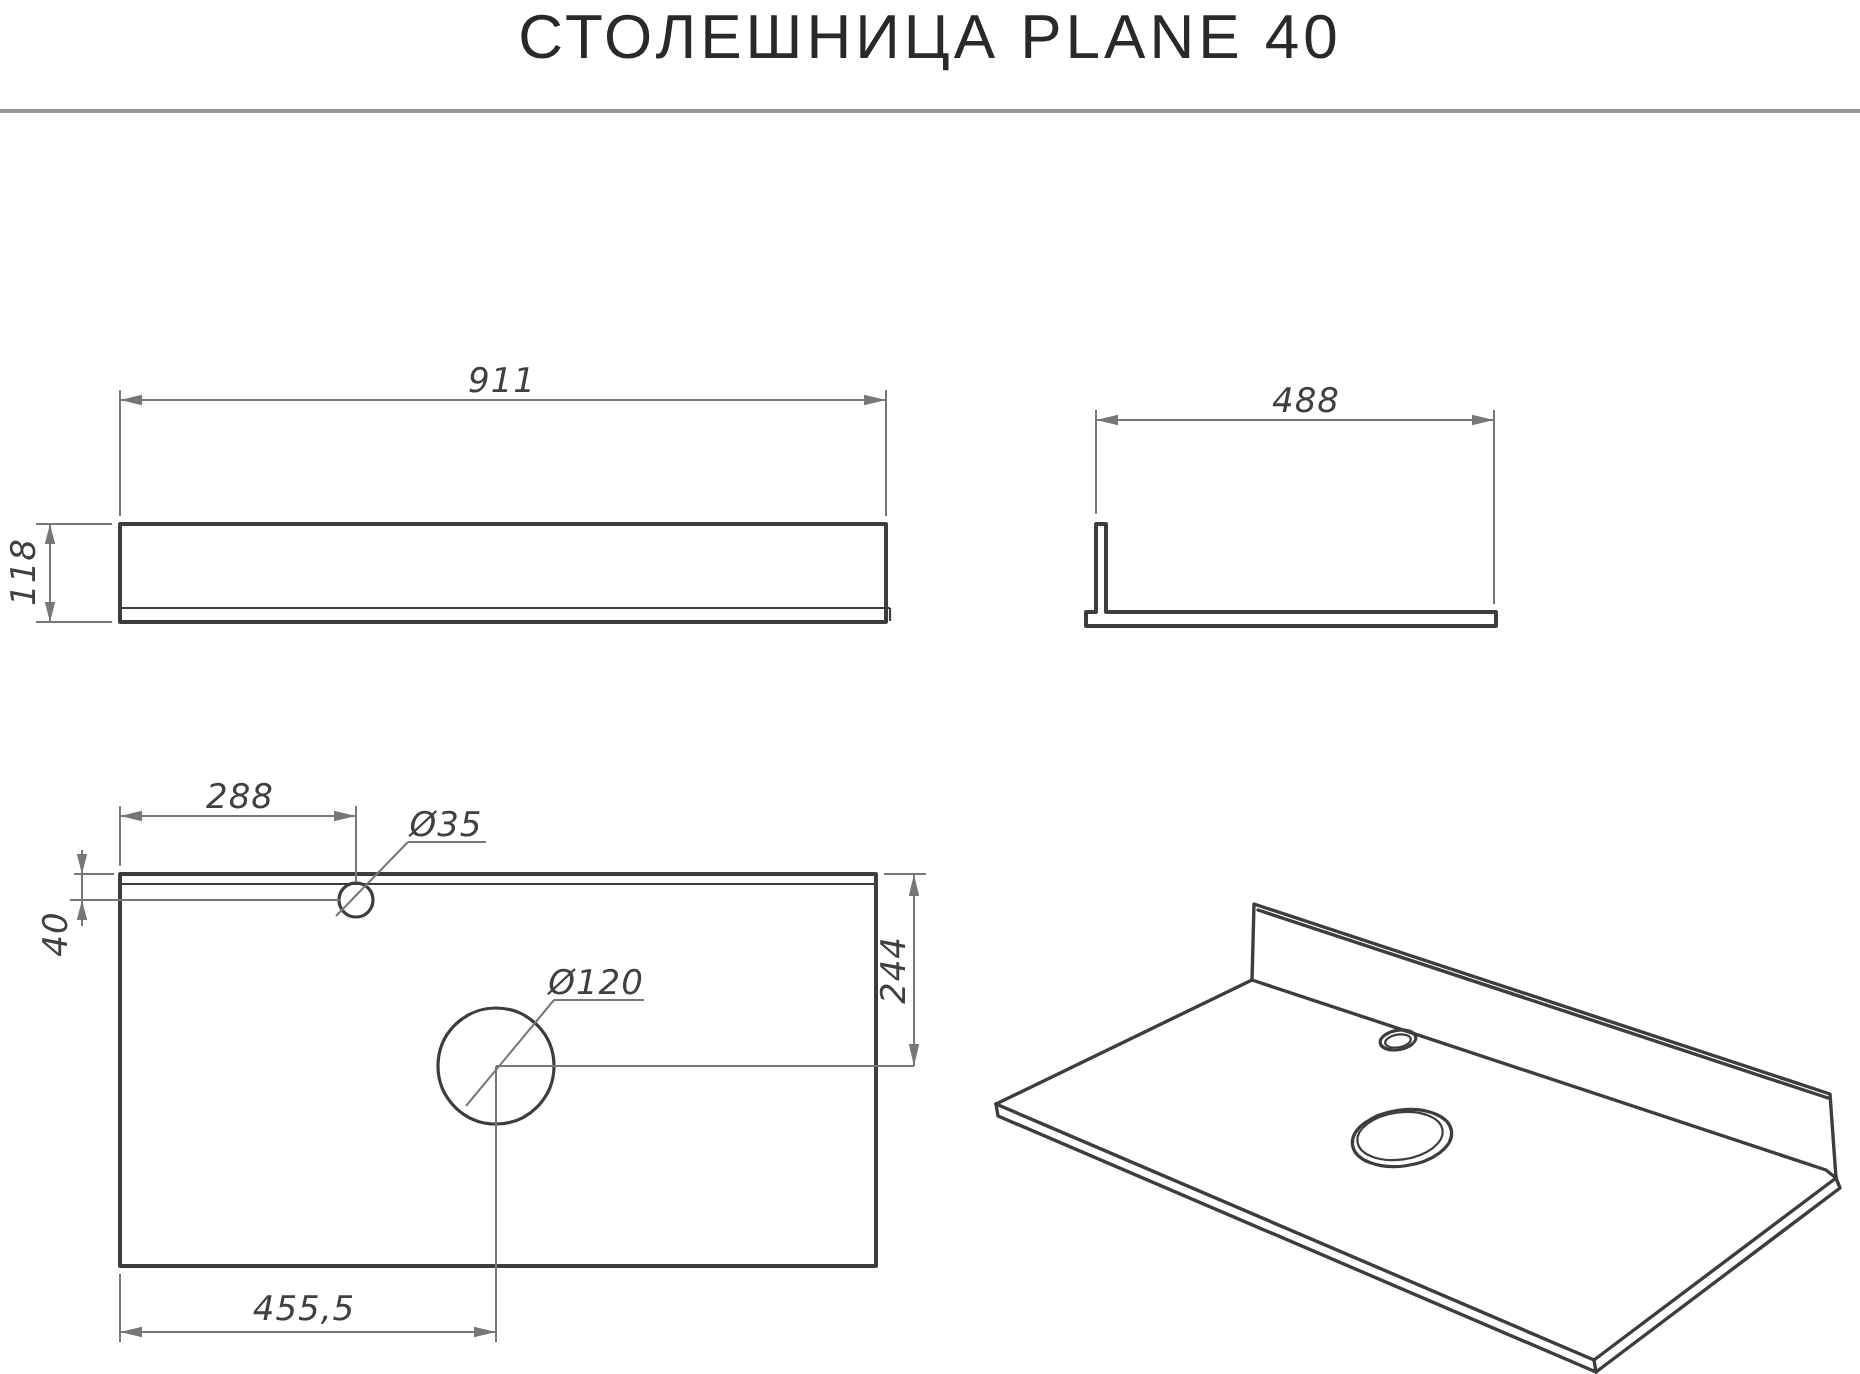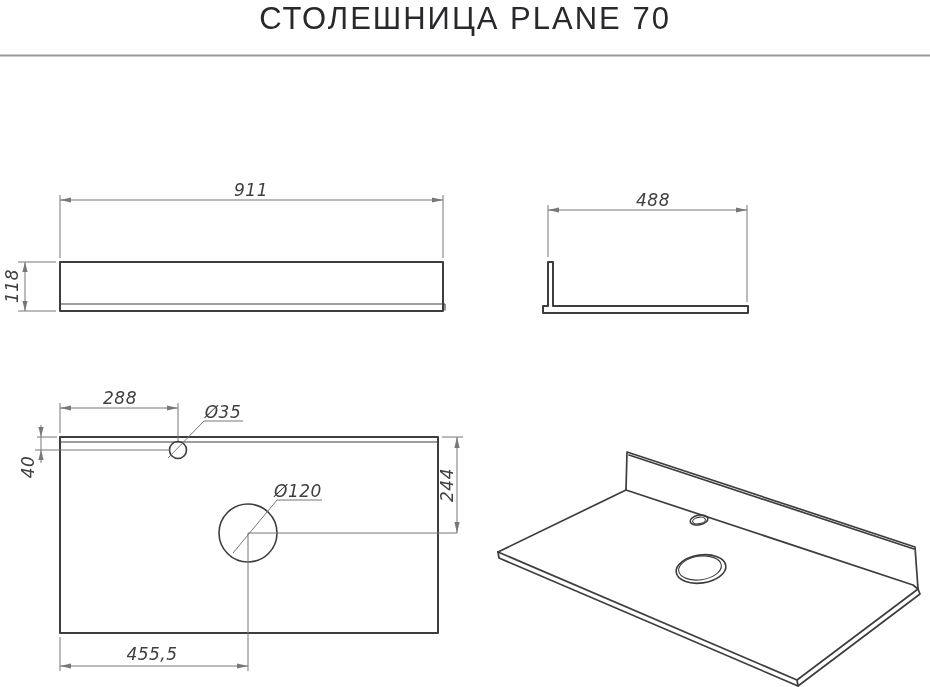--- a/index.html
+++ b/index.html
@@ -31,21 +31,21 @@
   .dimtxt{
     font-family:"DejaVu Sans",sans-serif;font-style:italic;
     font-size:17px;fill:var(--text);letter-spacing:0.5px;text-anchor:middle;
   }
 </style>
 </head>
 <body>
 
 <div class="stage">
 
-  <div class="title">СТОЛЕШНИЦА PLANE 70</div>
+  <div class="title">СТОЛЕШНИЦА PLANE 40</div>
 
   <svg width="930" height="687" viewBox="0 0 930 687">
 
     <line class="divider" x1="0" y1="55.5" x2="930" y2="55.5"></line>
 
     <g>
       <rect class="ol" x="60" y="262" width="383" height="49"></rect>
       <line class="thin" x1="60" y1="304" x2="445" y2="304"></line>
       <line class="thin" x1="445" y1="304" x2="445" y2="310.5"></line>
 

